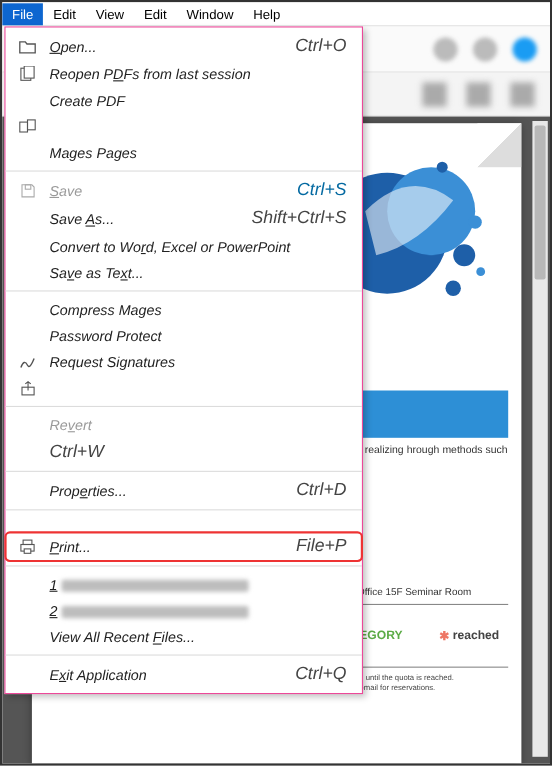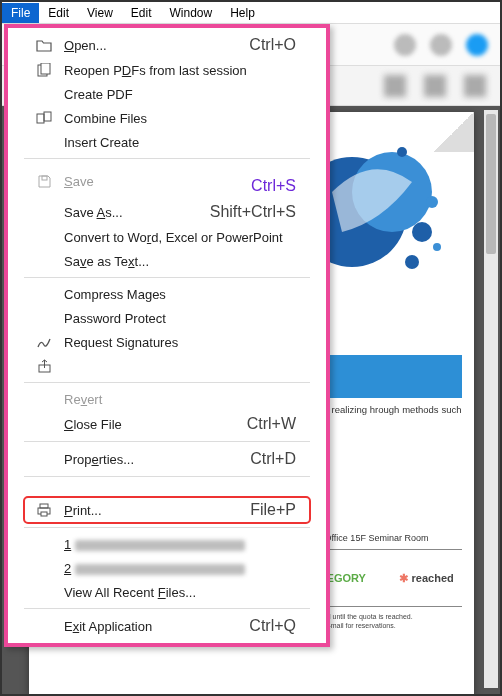--- a/index.html
+++ b/index.html
@@ -36,28 +36,28 @@
 .page .contact { font-size:8.5px; line-height:1.3; flex:0 0 140px; }
 .page .contact .hd { font-weight:700; }
 .page .logos { display:flex; align-items:center; gap:18px; flex:1; justify-content:space-around;}
 .page .logo { font-size:11px; font-weight:700; display:flex; align-items:center; gap:3px;}
 .page .logo.th { color:#2d8fd6; font-style:italic;}
 .page .logo.gr { color:#5bab46; }
 .page .logo.iv { color:#444; }
 .page .foot { font-size:7px; text-align:center; color:#444; margin-top:4px; line-height:1.2;}
 
 
-.menu { position:absolute; top:22px; left:2px; width:326px; background:#fff; border:4px solid #ec4899; box-shadow:3px 3px 6px rgba(0,0,0,.25); font-size:13px; z-index:100; padding:4px 16px;}
+.menu { position:absolute; top:22px; left:2px; width:326px; background:#fff; border:1px solid #ec4899; box-shadow:3px 3px 6px rgba(0,0,0,.25); font-size:13px; z-index:100; padding:4px 0;font-style:italic;}
 .menu-item { display:flex; align-items:center; padding:4px 14px 4px 10px; gap:10px; cursor:default; color:#222; }
 .menu-item.disabled { color:#9a9a9a; }
 .menu-item .ic { width:20px; height:16px; display:flex; align-items:center; justify-content:center; }
 .menu-item .lbl { flex:1; }
 .menu-item .lbl u { text-decoration:underline; }
 .menu-item .sc { color:#444; font-size:16px; }
-.menu-item.disabled .sc { color:#6d28d9;margin-top:10px; }
+.menu-item.disabled .sc { color:#0369a1; }
 .menu-sep { height:1px; background:#dcdcdc; margin:4px 0; }
 .menu-item.highlight { outline:2px solid #e33; outline-offset:-1px; border-radius:4px;margin-top:20px; }
 .recent .blur { display:inline-block; width:170px; height:11px; background:#bdbdbd; filter:blur(2px); border-radius:2px; vertical-align:middle;}
 
 .scrollbar { position:absolute; right:2px; top:108px; bottom:6px; width:14px; background:#e8e8e8; }
 .scrollbar .thumb { position:absolute; left:2px; right:2px; top:4px; height:140px; background:#b8b8b8; border-radius:2px; }
 </style>
 </head>
 <body>
 
@@ -174,25 +174,24 @@
     <span class="ic"></span>
       <span class="lbl">Create PDF</span>
   </div>
   <div class="menu-item">
     <span class="ic">
         <svg width="16" height="14" viewBox="0 0 16 14">
           <rect x="1" y="3" width="7" height="9" fill="none" stroke="#555"></rect>
           <rect x="8" y="1" width="7" height="9" fill="none" stroke="#555"></rect>
         </svg>
       </span>
-    <span class="lbl">Combine Files</span>
-  </div>
-  <div class="menu-item">
-    <span class="ic"></span>
-      <span class="lbl">Insert Create</span>
+  </div>
+  <div class="menu-item">
+    <span class="ic"></span>
+      <span class="lbl">Mages Pages</span>
   </div>
   <div class="menu-sep"></div>
   <div class="menu-item disabled">
     <span class="ic">
         <svg width="15" height="15" viewBox="0 0 15 15">
           <path d="M2 2h9l2 2v9H2z" fill="none" stroke="#aaa"></path>
           <rect x="5" y="2" width="5" height="4" fill="none" stroke="#aaa"></rect>
         </svg>
       </span>
     <span class="lbl"><u>S</u>ave</span>
@@ -236,21 +235,20 @@
         </svg>
       </span>
   </div>
   <div class="menu-sep"></div>
   <div class="menu-item disabled">
     <span class="ic"></span>
       <span class="lbl">Re<u>v</u>ert</span>
   </div>
   <div class="menu-item">
     <span class="ic"></span>
-      <span class="lbl"><u>C</u>lose File</span>
     <span class="sc">Ctrl+W</span>
   </div>
   <div class="menu-sep"></div>
   <div class="menu-item">
     <span class="ic"></span>
       <span class="lbl">Prop<u>e</u>rties...</span>
     <span class="sc">Ctrl+D</span>
   </div>
   <div class="menu-sep"></div>
   <div class="menu-item highlight">

